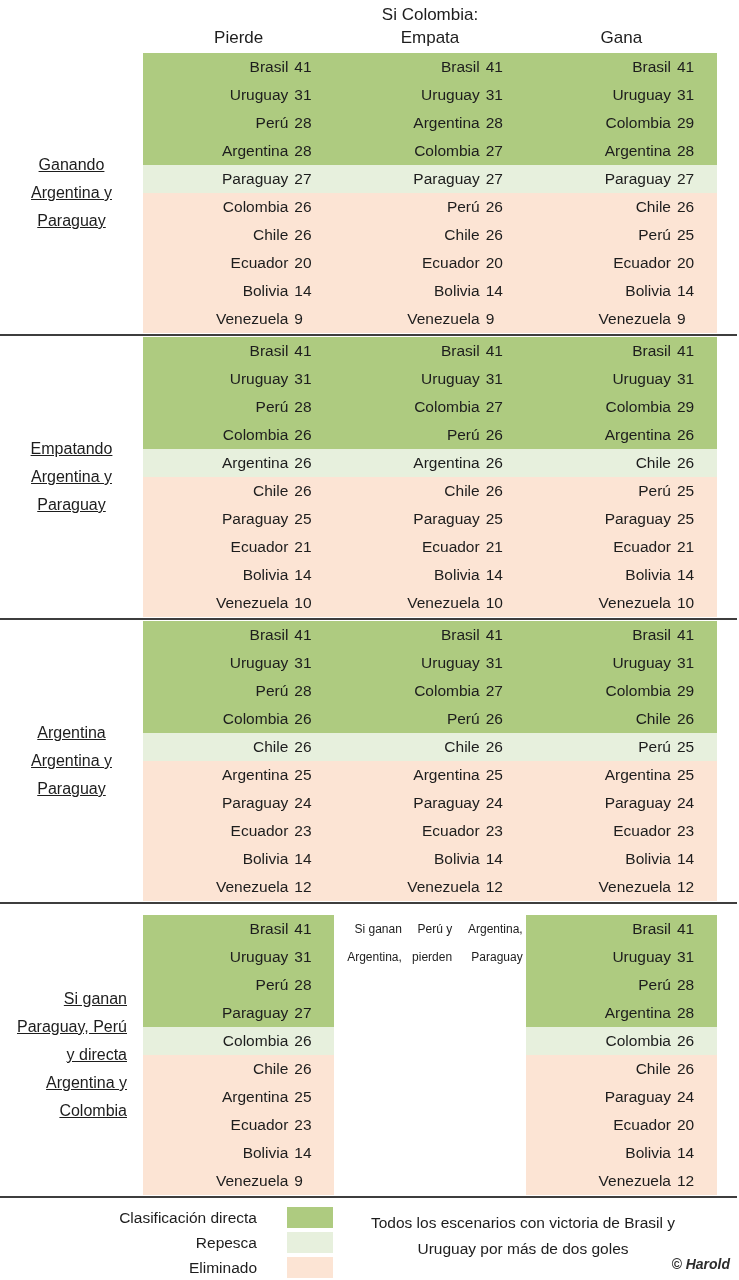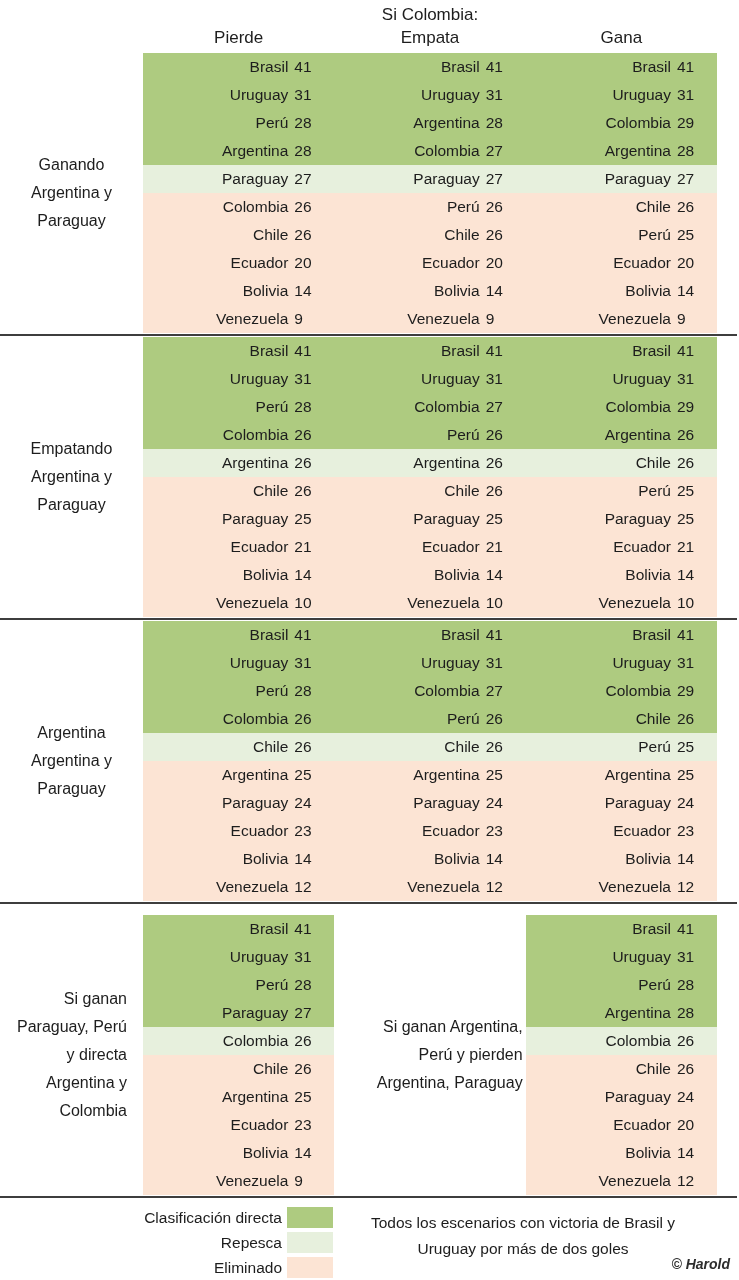--- a/index.html
+++ b/index.html
@@ -13,40 +13,40 @@
     text-align:center; font-size:17px;
   }
   .colheads {
     position:absolute; top:28px; left:143px; width:574px; display:flex;
   }
   .colheads span { width:191.33px; text-align:center; font-size:17px; }
 
   .block { position:absolute; left:0; width:739px; height:280px; display:flex; }
   .label-col {
     width:143px; display:flex; flex-direction:column; justify-content:center;
-    font-size:16px; line-height:28px; text-align:center;
+    font-size:16px; line-height:28px; text-align:center;text-decoration:underline;
   }
   .label-col.right-align { text-align:right; padding-right:16px; box-sizing:border-box; }
   .mid-label {
-    width:191.33px; display:flex; flex-direction:column; justify-content:center;
-    font-size:16px; line-height:28px; text-align:right; padding-right:3px; box-sizing:border-box;
+    width:191.33px; display:flex; justify-content:center;
+    font-size:12px; line-height:28px; text-align:right; padding-right:3px; box-sizing:border-box;
   }
   .band { width:574px; display:flex; }
   .cell { width:191.33px; display:flex; flex-direction:column; }
   .row { height:28px; display:flex; align-items:center; font-size:15.5px; }
   .row .team { flex:1; text-align:right; }
   .row .pts { width:40px; padding-left:6px; text-align:left; }
   .row.direct    { background:var(--direct); }
   .row.repesca   { background:var(--repesca); }
   .row.eliminado { background:var(--eliminado); }
 
   .sep { position:absolute; left:0; width:739px; height:2px; background:#3e3e3e; }
 
   .legend { position:absolute; top:1206px; left:0; width:333px; }
-  .legend-row { display:flex; align-items:center; justify-content:flex-end; height:23px; margin-bottom:2px; }
+  .legend-row { display:flex; align-items:center; justify-content:flex-end; height:23px; margin-bottom:2px;gap:25px; }
   .legend-label { font-size:15.5px; text-align:right; }
   .swatch { width:46px; height:21px; margin-left:5px; }
   .swatch.direct    { background:var(--direct); }
   .swatch.repesca   { background:var(--repesca); }
   .swatch.eliminado { background:var(--eliminado); }
 
   .footer-note {
     position:absolute; top:1210px; left:348px; width:350px;
     text-align:center; font-size:15.5px; line-height:26px;
   }

